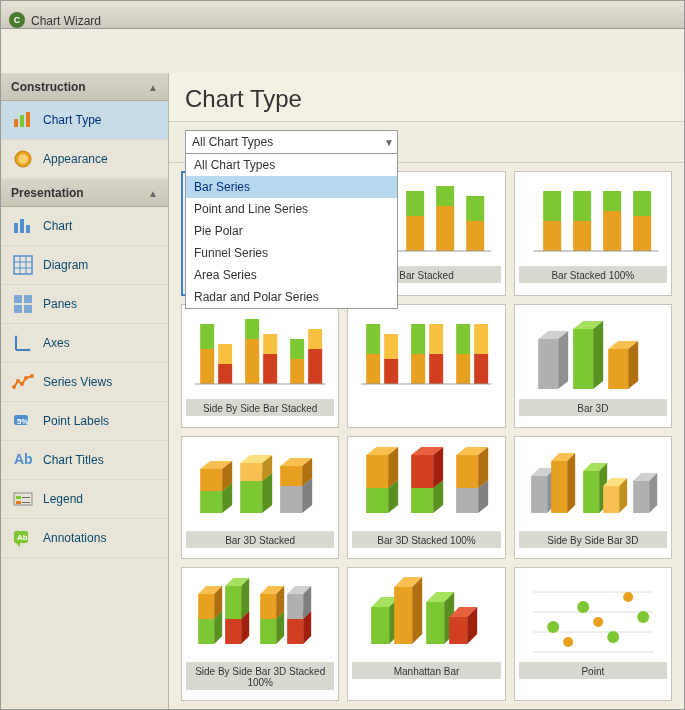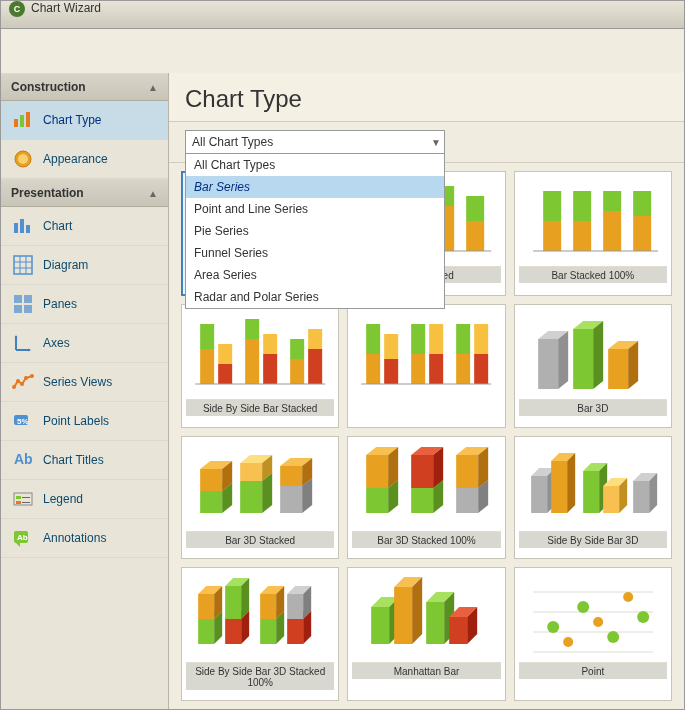--- a/index.html
+++ b/index.html
@@ -1,20 +1,20 @@
 <!DOCTYPE html>
 <html><head>
   <meta charset="utf-8">
   <style>
     * { box-sizing: border-box; margin: 0; padding: 0; }
     body { font-family: 'Segoe UI', Tahoma, Geneva, Verdana, sans-serif; font-size: 12px; background: #d4d0c8; width: 685px; height: 710px; overflow: hidden; }
 
     .window { width: 685px; height: 710px; display: flex; flex-direction: column; background: #f0ece0; border: 1px solid #999; }
 
-    .title-bar { background: linear-gradient(to bottom, #e8e4d8, #ccc8bc); height: 28px; display: flex; align-items: flex-start; padding: 0 8px; border-bottom: 1px solid #999; gap: 6px; }
+    .title-bar { background: linear-gradient(to bottom, #e8e4d8, #ccc8bc); height: 28px; display: flex; align-items: flex-end; padding: 0 8px; border-bottom: 1px solid #999; gap: 6px; }
     .title-icon { width: 16px; height: 16px; background: #4a7a2e; border-radius: 50%; display: flex; align-items: center; justify-content: center; }
     .title-icon::after { content: 'C'; color: white; font-size: 9px; font-weight: bold; }
     .title-text { font-size: 12px; color: #333; }
 
     .main-content { display: flex; flex: 1; overflow: hidden; margin-top: 44px; }
 
     
     .sidebar { width: 168px; background: #e8e4d8; border-right: 1px solid #b8b4a8; display: flex; flex-direction: column; overflow-y: auto; }
 
     .sidebar-section-header { background: linear-gradient(to bottom, #d8d4c8, #c8c4b8); padding: 6px 10px; font-size: 12px; font-weight: bold; color: #333; display: flex; align-items: center; justify-content: space-between; border-bottom: 1px solid #b0ac9c; border-top: 1px solid #ddd8cc; cursor: pointer; user-select: none; }
@@ -25,28 +25,28 @@
 
     .item-icon { width: 24px; height: 24px; display: flex; align-items: center; justify-content: center; flex-shrink: 0; }
 
     
     .right-panel { flex: 1; background: #f4f0e4; display: flex; flex-direction: column; overflow: hidden; position: relative; }
 
     .panel-title { font-size: 24px; font-weight: normal; color: #333; padding: 12px 16px 8px; border-bottom: 1px solid #d0ccc0; }
 
     .filter-bar { padding: 8px 16px; border-bottom: 1px solid #d0ccc0; background: #f0ece0; }
 
-    .dropdown-container { position: relative; display: inline-block; width: 260px; }
+    .dropdown-container { position: relative; display: inline-block; width: 213px; }
     .dropdown-select { width: 100%; padding: 4px 24px 4px 6px; background: white; border: 1px solid #999; font-size: 12px; appearance: none; cursor: pointer; color: #333; }
     .dropdown-arrow { position: absolute; right: 4px; top: 50%; transform: translateY(-50%); font-size: 10px; pointer-events: none; color: #666; }
 
     
     .dropdown-menu { position: absolute; top: 100%; left: 0; width: 100%; background: white; border: 1px solid #999; z-index: 100; border-top: none; }
     .dropdown-option { padding: 4px 8px; cursor: pointer; font-size: 12px; color: #333; }
-    .dropdown-option.selected { background: #b8d8f0; color: #003080; font-style: italic; }
+    .dropdown-option.selected { background: #b8d8f0; color: #003080; }
 
     .chart-grid { flex: 1; overflow-y: auto; padding: 8px 12px; display: grid; grid-template-columns: repeat(3, 1fr); gap: 8px; background: #f0ece0; }
 
     .chart-card { background: white; border: 1px solid #c8c4b8; display: flex; flex-direction: column; align-items: center; cursor: pointer; padding: 4px; }
     .chart-card.selected { border: 2px solid #4080c0; background: #e8f4ff; }
 
     .chart-thumb { width: 100%; height: 90px; display: flex; align-items: flex-end; justify-content: center; overflow: hidden; position: relative; }
     .chart-label { font-size: 10px; color: #333; padding: 3px 2px 2px; text-align: center; border-top: 1px solid #e0dcd0; width: 100%; background: #d8d8d0; }
   </style>
 </head>
@@ -207,21 +207,21 @@
       <div class="filter-bar">
         <div class="dropdown-container">
           <input type="text" class="dropdown-select" value="All Chart Types" readonly="" style="">
           <span class="dropdown-arrow">▼</span>
 
           
           <div class="dropdown-menu">
             <div class="dropdown-option">All Chart Types</div>
             <div class="dropdown-option selected">Bar Series</div>
             <div class="dropdown-option">Point and Line Series</div>
-            <div class="dropdown-option">Pie Series</div>
+            <div class="dropdown-option">Pie Polar</div>
             <div class="dropdown-option">Funnel Series</div>
             <div class="dropdown-option">Area Series</div>
             <div class="dropdown-option">Radar and Polar Series</div>
           </div>
         </div>
       </div>
 
       <div class="chart-grid">
 
         <div class="chart-card selected">

